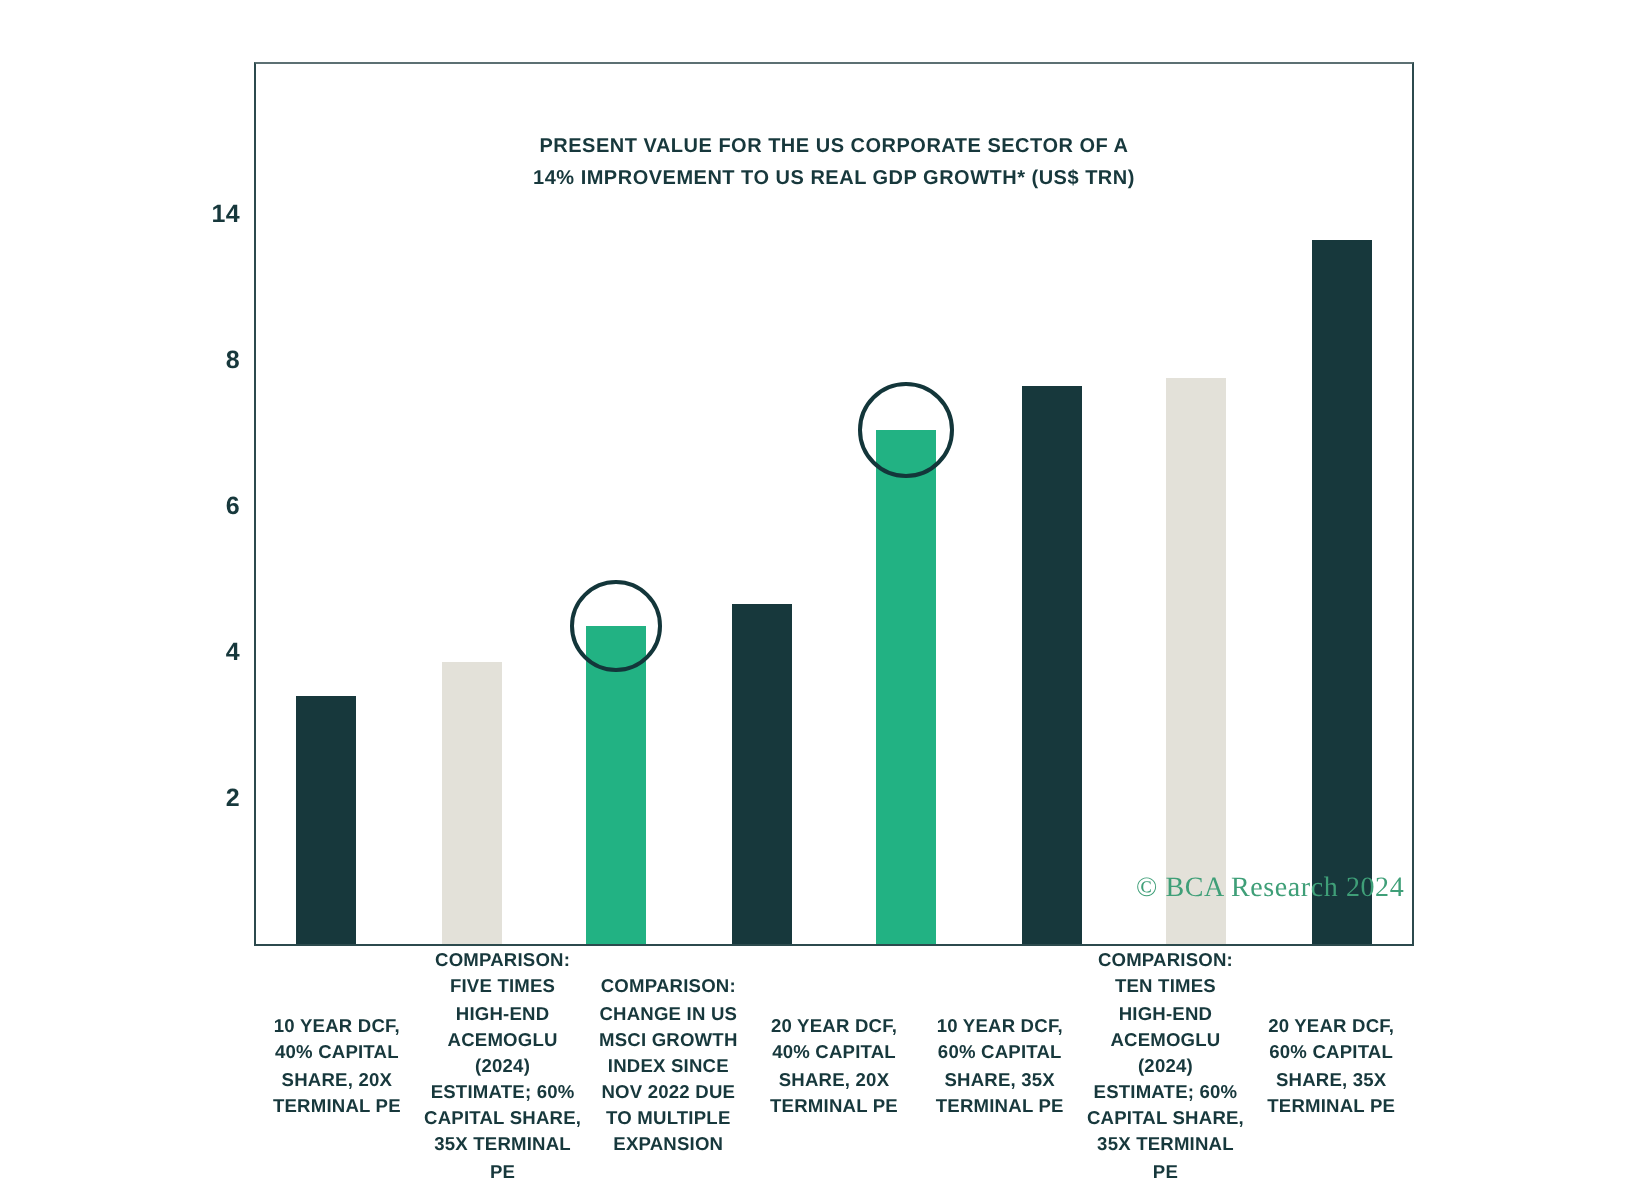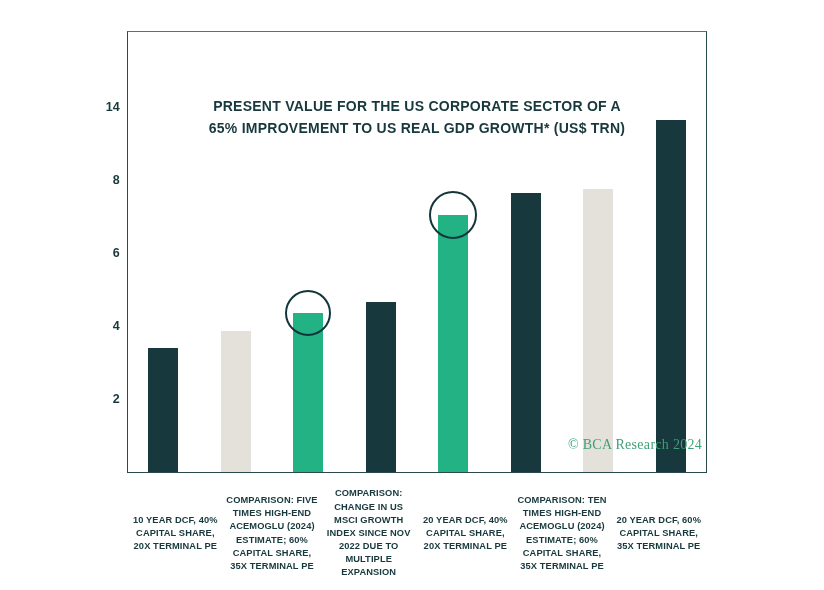--- a/index.html
+++ b/index.html
@@ -57,26 +57,25 @@
     background: #ffffff;
   }
 
   
   #chart-title {
     position: absolute;
     left: 127px;
     top: 66px;
     width: 580px;
     text-align: center;
-    font-size: 14px;
+    font-size: 10px;
     font-weight: 700;
     line-height: 1.55;
     letter-spacing: 0.25px;
     color: #17383c;
-    margin-top: 30px;
   }
   #chart-title .tl {
     display: block;
     white-space: nowrap;
   }
 
   
   #bars-layer {
     position: absolute;
     left: 127px;
@@ -149,21 +148,21 @@
   <div id="y-axis-labels">
       <div class="y-tick" style="top: 399px;">2</div>
       <div class="y-tick" style="top: 326px;">4</div>
       <div class="y-tick" style="top: 253px;">6</div>
       <div class="y-tick" style="top: 180px;">8</div>
       <div class="y-tick" style="top: 107px;">14</div>
     </div>
 
   <div id="chart-title">
     <span class="tl">PRESENT VALUE FOR THE US CORPORATE SECTOR OF A</span>
-    <span class="tl">65% IMPROVEMENT TO US REAL GDP GROWTH* (US$ TRN)</span>
+    <span class="tl">14% IMPROVEMENT TO US REAL GDP GROWTH* (US$ TRN)</span>
   </div>
 
   <div id="bars-layer" style="height: 441px;">
       <div class="bar" style="left: 21.25px; width: 30px; height: 124.1px; background: rgb(23, 56, 60);"></div>
       <div class="bar" style="left: 93.75px; width: 30px; height: 140.525px; background: rgb(227, 225, 217);"></div>
       <div class="bar" style="left: 166.25px; width: 30px; height: 158.775px; background: rgb(34, 178, 131);"></div>
       <div class="bar" style="left: 238.75px; width: 30px; height: 169.725px; background: rgb(23, 56, 60);"></div>
       <div class="bar" style="left: 311.25px; width: 30px; height: 257.325px; background: rgb(34, 178, 131);"></div>
       <div class="bar" style="left: 383.75px; width: 30px; height: 279.225px; background: rgb(23, 56, 60);"></div>
       <div class="bar" style="left: 456.25px; width: 30px; height: 282.875px; background: rgb(227, 225, 217);"></div>
@@ -175,17 +174,18 @@
       <div class="circle-annotation" style="left: 429.25px; top: 190.675px; width: 48px; height: 48px;"></div>
     </div>
 
   <div id="credit" style="left: 568px; top: 437px; color: rgb(63, 159, 120); text-align: right;">© BCA Research 2024</div>
 
   <div id="x-labels">
       <div class="x-label">10 YEAR DCF, 40% CAPITAL SHARE, 20X TERMINAL PE</div>
       <div class="x-label">COMPARISON: FIVE TIMES HIGH-END ACEMOGLU (2024) ESTIMATE; 60% CAPITAL SHARE, 35X TERMINAL PE</div>
       <div class="x-label">COMPARISON: CHANGE IN US MSCI GROWTH INDEX SINCE NOV 2022 DUE TO MULTIPLE EXPANSION</div>
       <div class="x-label">20 YEAR DCF, 40% CAPITAL SHARE, 20X TERMINAL PE</div>
+      <div class="x-label">10 YEAR DCF, 60% CAPITAL SHARE, 35X TERMINAL PE</div>
       <div class="x-label">COMPARISON: TEN TIMES HIGH-END ACEMOGLU (2024) ESTIMATE; 60% CAPITAL SHARE, 35X TERMINAL PE</div>
       <div class="x-label">20 YEAR DCF, 60% CAPITAL SHARE, 35X TERMINAL PE</div>
     </div>
 
 </div>
 
 </body></html>

